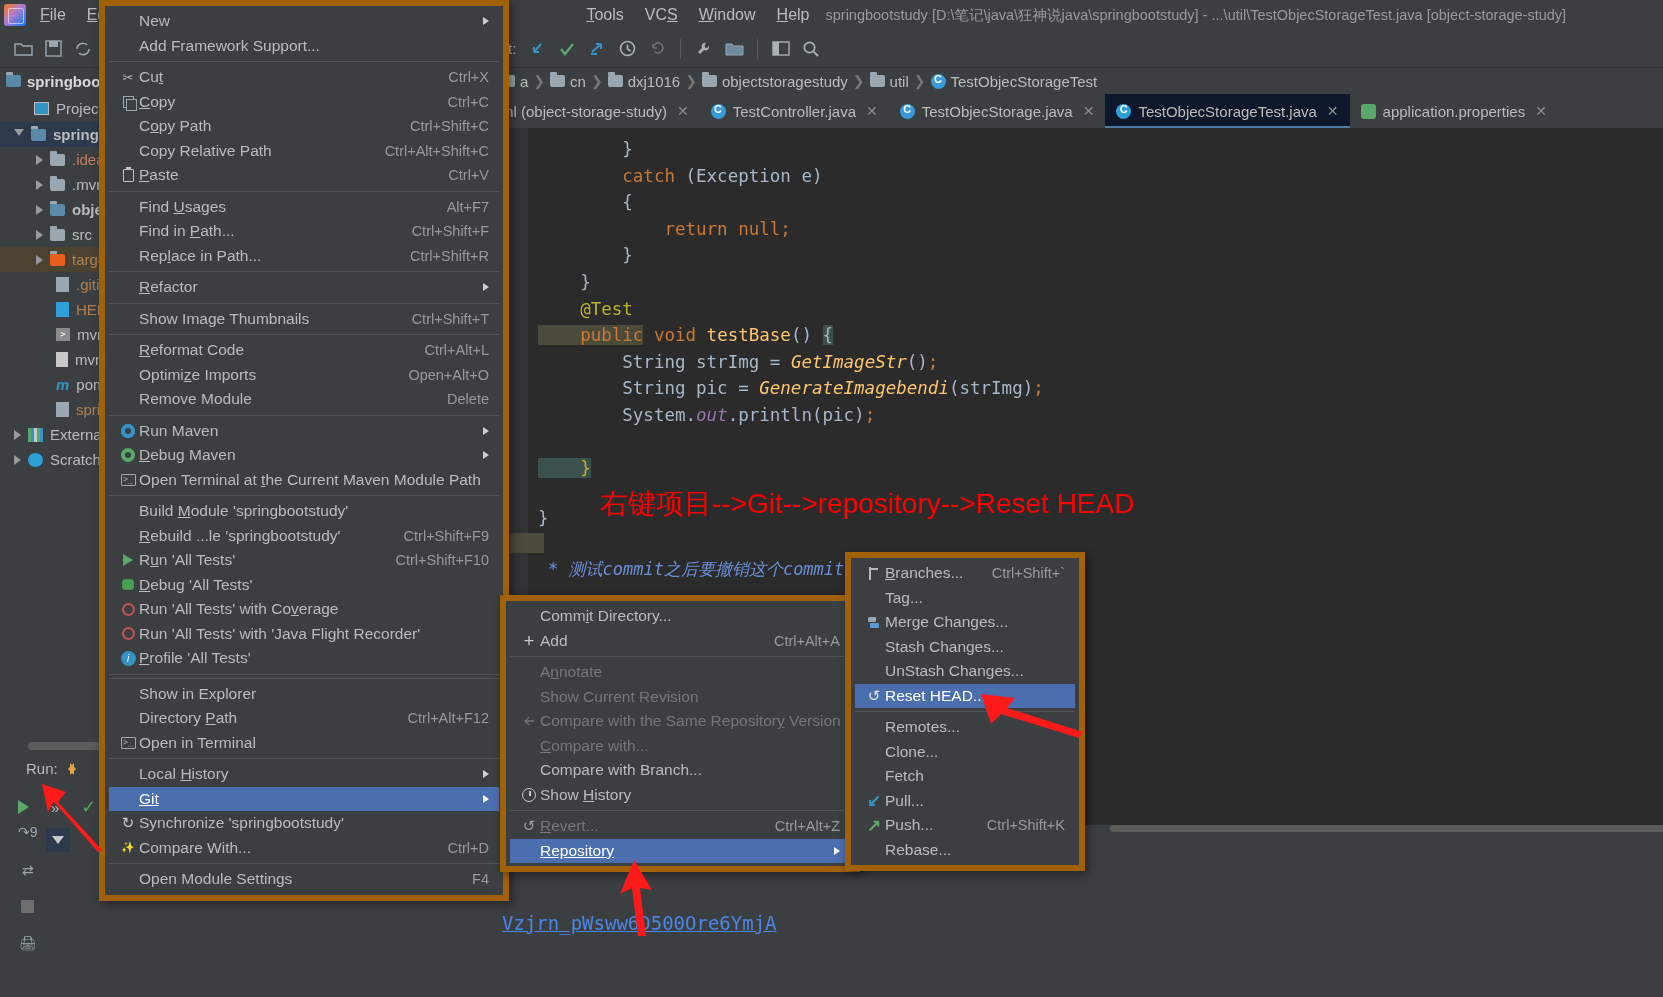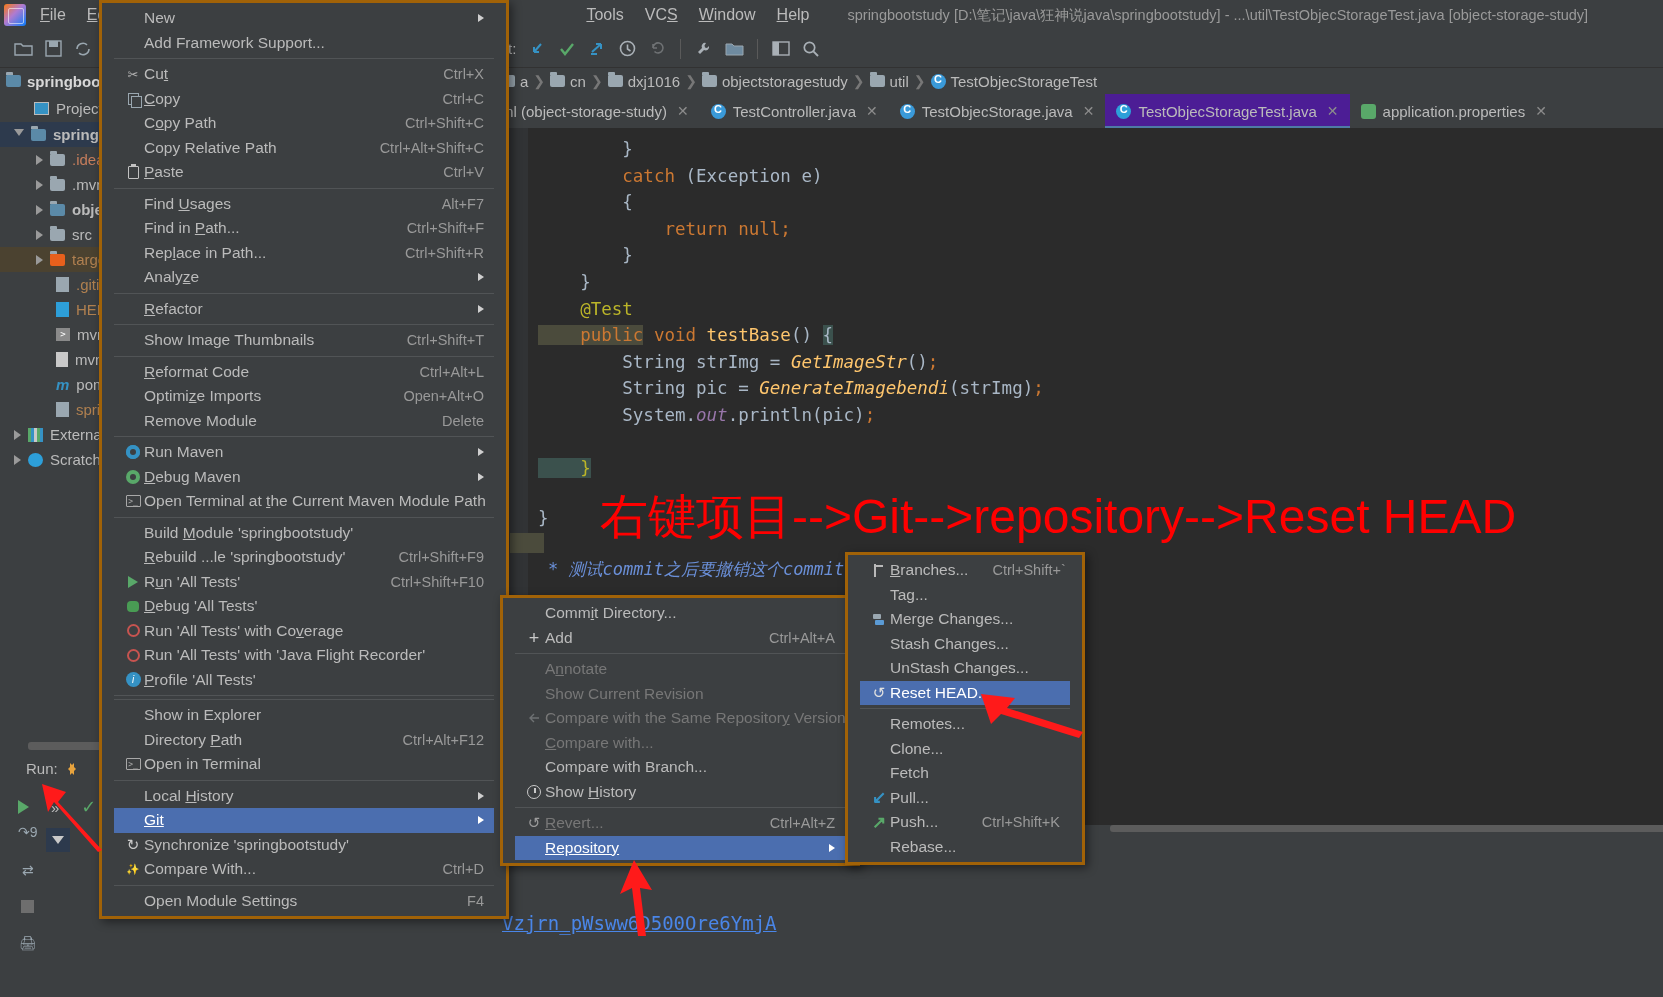--- a/index.html
+++ b/index.html
@@ -22,21 +22,21 @@
     background: linear-gradient(135deg,#f97a12 0%,#b07bd0 45%,#087cfa 100%);
     border-radius: 3px; position: relative;
   }
   .ij-logo::after {
     content:""; position:absolute; left:4px; top:4px; width:14px; height:14px;
     border:1px solid rgba(255,255,255,.55); border-radius:2px;
   }
   .menu-top { display: flex; align-items: center; gap: 21px; margin-left: 8px; }
   .menu-top span { font-size: 16px; color: #bbbbbb; cursor: default; }
   .mn-u { text-decoration: underline; }
-  .win-title { margin-left: 38px; font-size: 14.5px; color: #9a9a9a; white-space: nowrap; }
+  .win-title { margin-left: 16px; font-size: 14.5px; color: #9a9a9a; white-space: nowrap; }
 
   
   .toolbar {
     position: absolute; left: 0; top: 30px; width: 1663px; height: 38px;
     background: #3c3f41; display: flex; align-items: center; gap: 4px;
     border-bottom: 1px solid #323232;
   }
   .tb-ico {
     width: 26px; height: 26px; display: flex; align-items: center; justify-content: center;
     font-size: 15px; color: #a9b7c6; position: relative;
@@ -67,21 +67,21 @@
   .class-ic::after { content:"C"; position:absolute; left:3.4px; top:-1px; font-size:11px; color:#fff; font-weight:bold;}
 
   
   .tabbar {
     position: absolute; left: 0; top: 94px; width: 1663px; height: 34px;
     background: #3c3f41; display: flex; align-items: center; padding-left: 490px;
     white-space: nowrap;
   }
   .tab { display:flex; align-items:center; gap:7px; height:34px; padding: 0 11px;
          color:#bbbbbb; font-size: 15px; }
-  .tab.active { background:#4c1d95; box-shadow: inset 0 -2px 0 #4e7aa6; }
+  .tab.active { background:#0f172a; box-shadow: inset 0 -2px 0 #4e7aa6; }
   .tab .x { color:#8c8c8c; font-size:14px; margin-left:3px; }
 
   
   .editor {
     position:absolute; left:490px; top:128px; width:1173px; height:697px;
     background:#2b2b2b;
   }
   .gutter {
     position:absolute; left:0; top:0; width:38px; height:100%;
     background:#313335; border-right:1px solid #313335;
@@ -95,21 +95,21 @@
   .k-yellow { color:#ffc66d; }
   .k-anno   { color:#bbb529; }
   .k-italic { color:#ffc66d; font-style:italic; }
   .k-purple { color:#9876aa; font-style:italic; }
   .k-white  { color:#a9b7c6; }
   .k-brace-hl { background:#3b514d; }
   .hl-box { background:#4b4b3c; }
 
   .red-note {
     position:absolute; left:600px; top:485px;
-    color:#ff0000; font-size:48px; font-family:"Liberation Sans", sans-serif;
+    color:#ff0000; font-size:28px; font-family:"Liberation Sans", sans-serif;
     white-space:nowrap;
   }
   .blue-comment {
     position:absolute; left:548px; top:558px;
     color:#6a8fd8; font-size:17px; font-style:italic;
     font-family:"DejaVu Sans Mono", monospace; white-space:nowrap;
   }
   .blue-link {
     position:absolute; left:502px; top:912px;
     color:#4a86e8; font-size:19px; text-decoration:underline;
@@ -143,22 +143,22 @@
   .arrow.down { border-left:5px solid transparent;border-right:5px solid transparent;border-top:7px solid #9a9a9a; }
 
   
   .runpanel {
     position:absolute; left:0; top:728px; width:490px; height:269px; background:#3c3f41;
   }
 
   
   .menu {
     position:absolute; background:#3c3f41;
-    border:3px solid #a16207; box-shadow: 3px 3px 9px rgba(0,0,0,.45);
-    padding: 3px 12px; z-index: 50;
+    border:6px solid #a16207; box-shadow: 3px 3px 9px rgba(0,0,0,.45);
+    padding: 3px 4px; z-index: 50;
   }
   .mi {
     display:flex; align-items:center; height:24.5px; padding:0 10px 0 8px;
     color:#bbbbbb; font-size:15.5px; white-space:nowrap; position:relative;
   }
   .mi.hl { background:#4b6eaf; color:#ffffff; }
   .mi.disabled { color:#777777; }
   .mi .ic { width:22px; min-width:22px; display:flex; align-items:center; justify-content:center; font-size:13px; }
   .mi .lbl { flex:1; }
   .mi .sc { color:#999999; margin-left:34px; font-size:14.5px; }
@@ -586,25 +586,20 @@
     <div class="mi">
       <span class="ic"></span>
       <span class="lbl">Find in <span class="u">P</span>ath...</span>
       <span class="sc">Ctrl+Shift+F</span>
     </div>
     <div class="mi">
       <span class="ic"></span>
       <span class="lbl">Rep<span class="u">l</span>ace in Path...</span>
       <span class="sc">Ctrl+Shift+R</span>
     </div>
-    <div class="mi">
-      <span class="ic"></span>
-      <span class="lbl">Analy<span class="u">z</span>e</span>
-      <span class="sub"></span>
-    </div>
     <div class="msep"></div>
 
     <div class="mi">
       <span class="ic"></span>
       <span class="lbl"><span class="u">R</span>efactor</span>
       <span class="sub"></span>
     </div>
     <div class="msep"></div>
 
     <div class="mi">

